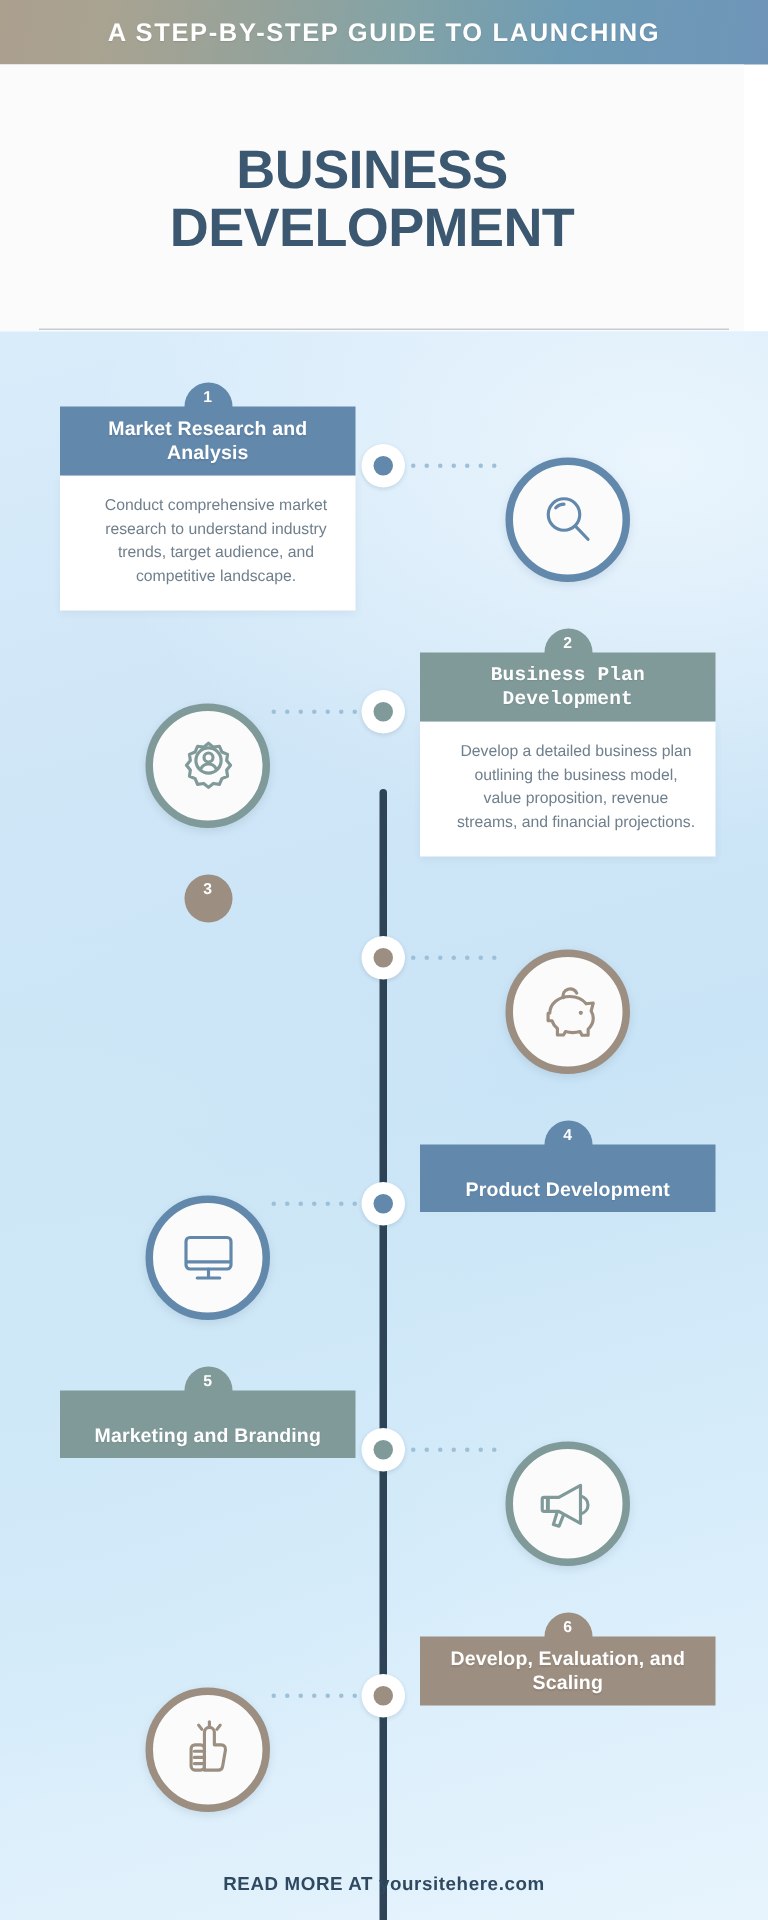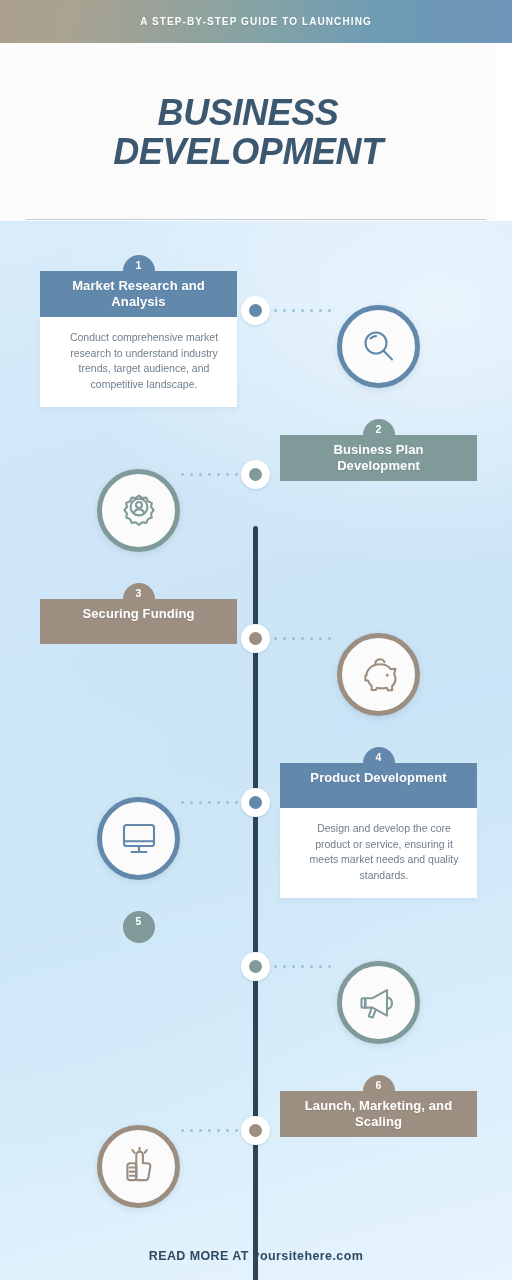--- a/index.html
+++ b/index.html
@@ -11,30 +11,30 @@
     overflow:hidden;
   }
 
   
   .banner {
     position:absolute; left:0; top:0; width:512px; height:43px;
     background:linear-gradient(100deg,#ab9f8e 0%,#a9a391 14%,#97a299 32%,#83a3a6 52%,#6e9bb5 74%,#6e95b8 100%);
     display:flex; align-items:center; justify-content:center;
   }
   .banner-text {
-    color:#ffffff; font-size:10px; font-weight:bold;
+    color:#ffffff; font-size:17px; font-weight:bold;
     letter-spacing:1.1px; text-transform:uppercase;
     text-shadow:0 1px 1px rgba(0,0,0,.10);
   }
 
   
   .title-block {
     position:absolute; left:0; top:43px; width:496px; height:178px;
     background:#fbfbfc;
-    display:flex; flex-direction:column; align-items:center; justify-content:center;font-style:italic;
+    display:flex; flex-direction:column; align-items:center; justify-content:center;
   }
   .title-line {
     color:#3c5870; font-weight:bold; font-size:36px;
     letter-spacing:-0.4px; line-height:39px; text-align:center;
     text-transform:uppercase;
   }
   .title-rule {
     position:absolute; left:26px; top:219px; width:460px; height:1px;
     background:#c7ccd2;
   }
@@ -74,21 +74,21 @@
     position:absolute; left:50%; transform:translateX(-50%);
     top:0; width:32px; height:32px; border-radius:50%;
     display:flex; align-items:flex-start; justify-content:center;
     padding-top:4px; z-index:1;
   }
   .card-badge span {
     color:#ffffff; font-size:10.5px; font-weight:bold; line-height:12px;
   }
   .card-head {
     position:relative; margin-top:16px; min-height:45px;
-    display:flex; align-items:flex-start; justify-content:center;
+    display:flex; align-items:flex-end; justify-content:center;
     padding:7px 12px; z-index:2;
   }
   .card-head span {
     color:#ffffff; font-size:13px; font-weight:bold;
     text-align:center; line-height:16px; letter-spacing:.1px;
     text-shadow:0 1px 1px rgba(0,0,0,.08);
   }
   .card-body {
     background:#ffffff; padding:13px 13px 15px 24px;
     box-shadow:0 2px 5px rgba(55,85,110,.07);
@@ -215,54 +215,54 @@
           <span>Market Research and Analysis</span>
         </div>
         <div class="card-body">
           <span>Conduct comprehensive market research to understand industry trends, target audience, and competitive landscape.</span>
         </div>
       </div>
       <div class="card" style="top: 198px; left: 280px;">
         <div class="card-badge" style="background: rgb(127, 154, 153);">
           <span>2</span>
         </div>
-        <div class="card-head" style="background: rgb(127, 154, 153);">
+        <div class="card-head" style="background: rgb(127, 154, 153); font-family: Liberation Mono, monospace;">
           <span>Business Plan Development</span>
+        </div>
+        <div class="card-body">
+          <span>Develop a detailed business plan outlining the business model, value proposition, revenue streams, and financial projections.</span>
         </div>
       </div>
       <div class="card" style="top: 362px; left: 40px;">
         <div class="card-badge" style="background: rgb(156, 142, 128);">
           <span>3</span>
         </div>
-        <div class="card-head" style="background: rgb(156, 142, 128);">
-          <span>Securing Funding</span>
-        </div>
       </div>
       <div class="card" style="top: 526px; left: 280px;">
         <div class="card-badge" style="background: rgb(98, 136, 172);">
           <span>4</span>
         </div>
         <div class="card-head" style="background: rgb(98, 136, 172);">
           <span>Product Development</span>
         </div>
-        <div class="card-body">
-          <span>Design and develop the core product or service, ensuring it meets market needs and quality standards.</span>
-        </div>
       </div>
       <div class="card" style="top: 690px; left: 40px;">
         <div class="card-badge" style="background: rgb(127, 154, 153);">
           <span>5</span>
         </div>
+        <div class="card-head" style="background: rgb(127, 154, 153);">
+          <span>Marketing and Branding</span>
+        </div>
       </div>
       <div class="card" style="top: 854px; left: 280px;">
         <div class="card-badge" style="background: rgb(156, 142, 128);">
           <span>6</span>
         </div>
         <div class="card-head" style="background: rgb(156, 142, 128);">
-          <span>Launch, Marketing, and Scaling</span>
+          <span>Develop, Evaluation, and Scaling</span>
         </div>
       </div>
     </div>
   <div id="icons">
       <div class="icon-circle" style="top: 84px; left: 337px; border: 5px solid rgb(98, 136, 172);">
         <svg width="44" height="44" viewBox="0 0 44 44">
           <circle cx="19" cy="18" r="10.5" fill="none" stroke="#6288ac" stroke-width="2.1" stroke-linecap="round" stroke-linejoin="round"></circle>
           <line x1="26.6" y1="25.8" x2="35" y2="34.5" fill="none" stroke="#6288ac" stroke-width="2.1" stroke-linecap="round" stroke-linejoin="round"></line>
           <path d="M13.5 13.5a7.6 7.6 0 0 1 5.5-2.4" fill="none" stroke="#6288ac" stroke-width="2.1" stroke-linecap="round" stroke-linejoin="round"></path>
         </svg>

